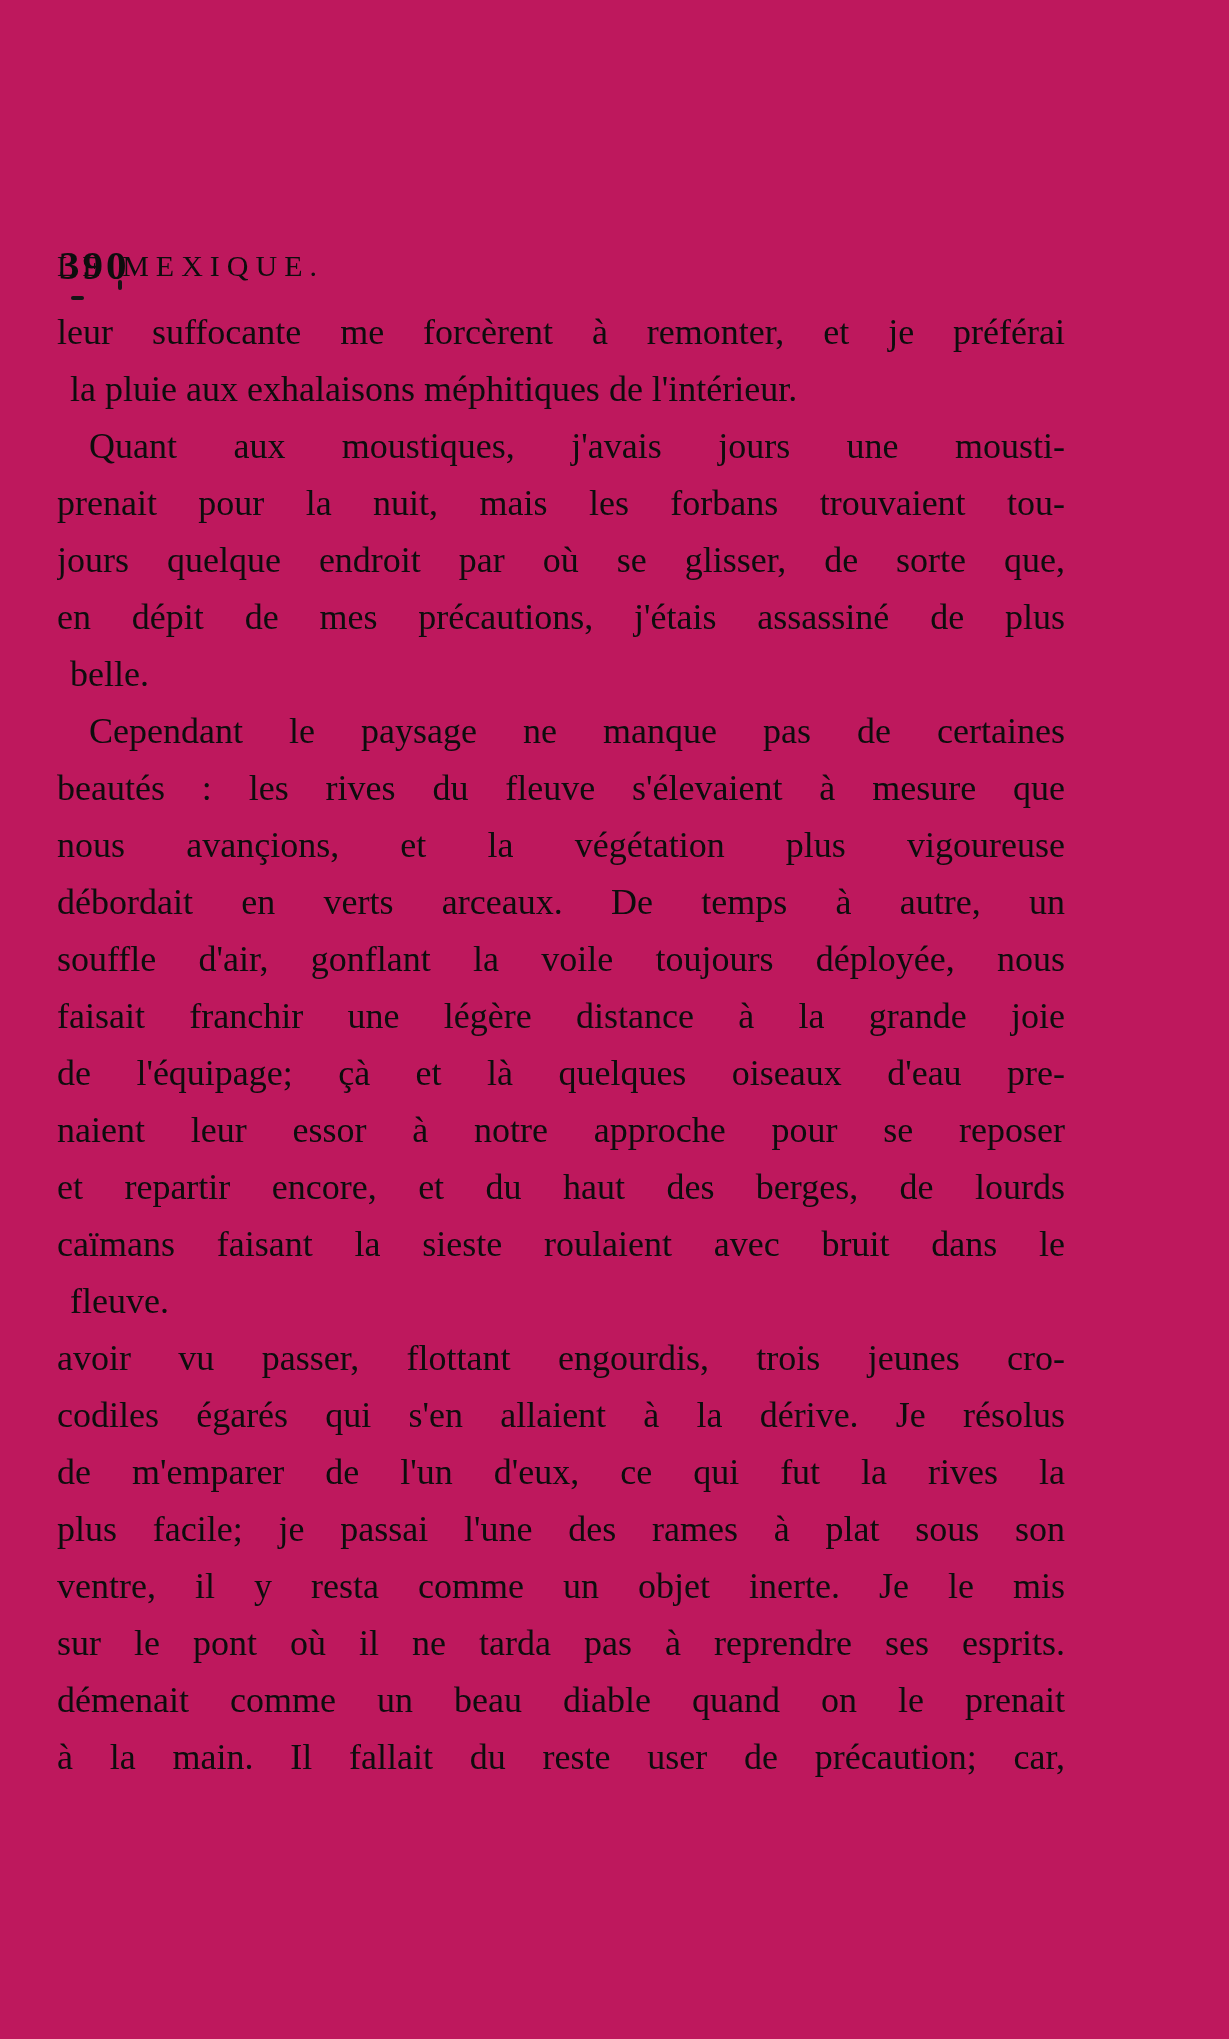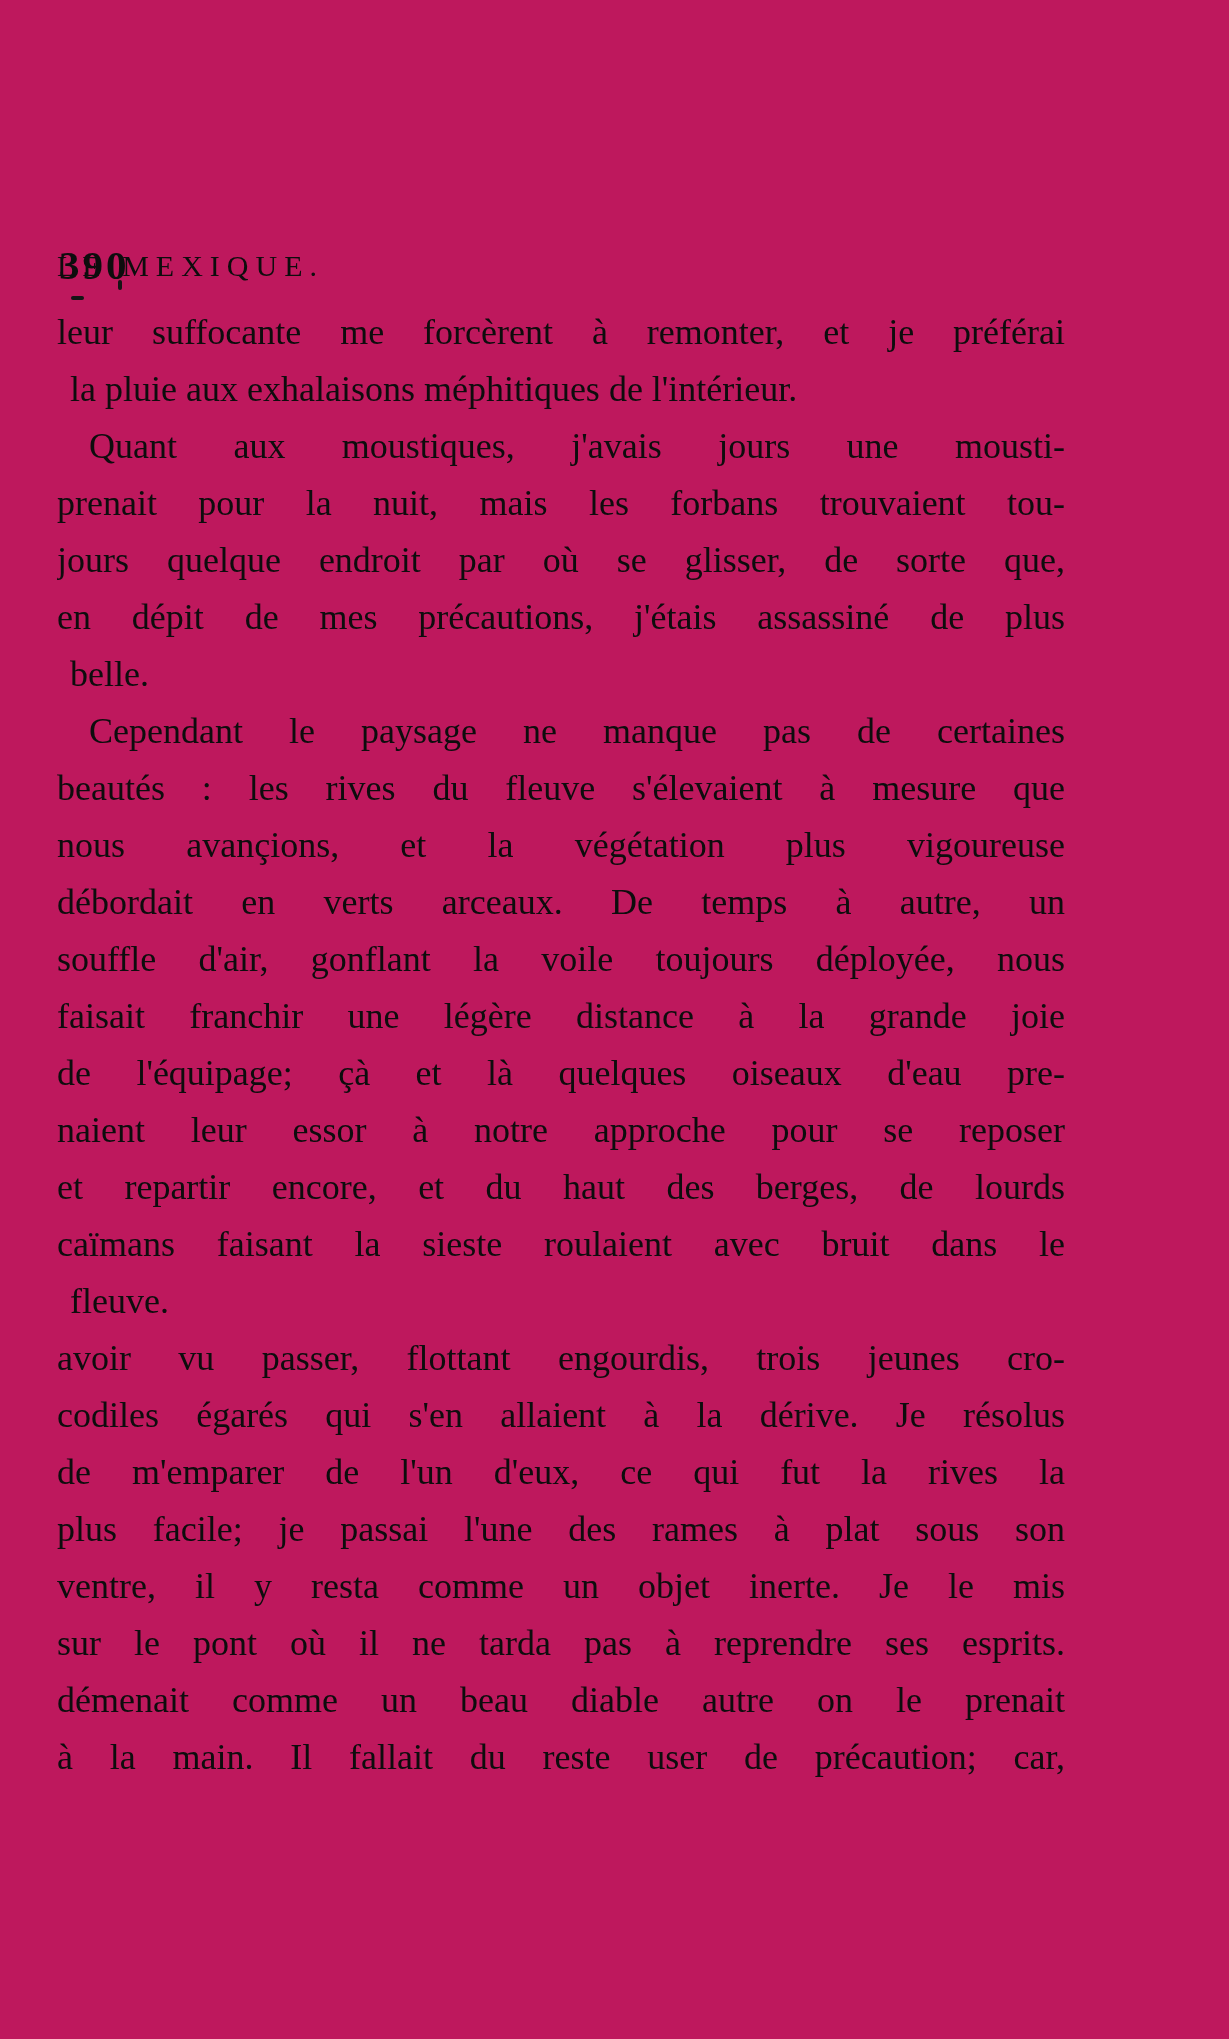--- a/index.html
+++ b/index.html
@@ -122,17 +122,17 @@
       <div class="line">naient leur essor à notre approche pour se reposer</div>
       <div class="line">et repartir encore, et du haut des berges, de lourds</div>
       <div class="line">caïmans faisant la sieste roulaient avec bruit dans le</div>
       <div class="line flush">fleuve.</div>
       <div class="line">avoir vu passer, flottant engourdis, trois jeunes cro-</div>
       <div class="line">codiles égarés qui s'en allaient à la dérive. Je résolus</div>
       <div class="line">de m'emparer de l'un d'eux, ce qui fut la rives la</div>
       <div class="line">plus facile; je passai l'une des rames à plat sous son</div>
       <div class="line">ventre, il y resta comme un objet inerte. Je le mis</div>
       <div class="line">sur le pont où il ne tarda pas à reprendre ses esprits.</div>
-      <div class="line">démenait comme un beau diable autre on le prenait</div>
+      <div class="line">démenait comme un beau diable quand on le prenait</div>
       <div class="line">à la main. Il fallait du reste user de précaution; car,</div>
     </div>
 
 </div>
 
 </body></html>

